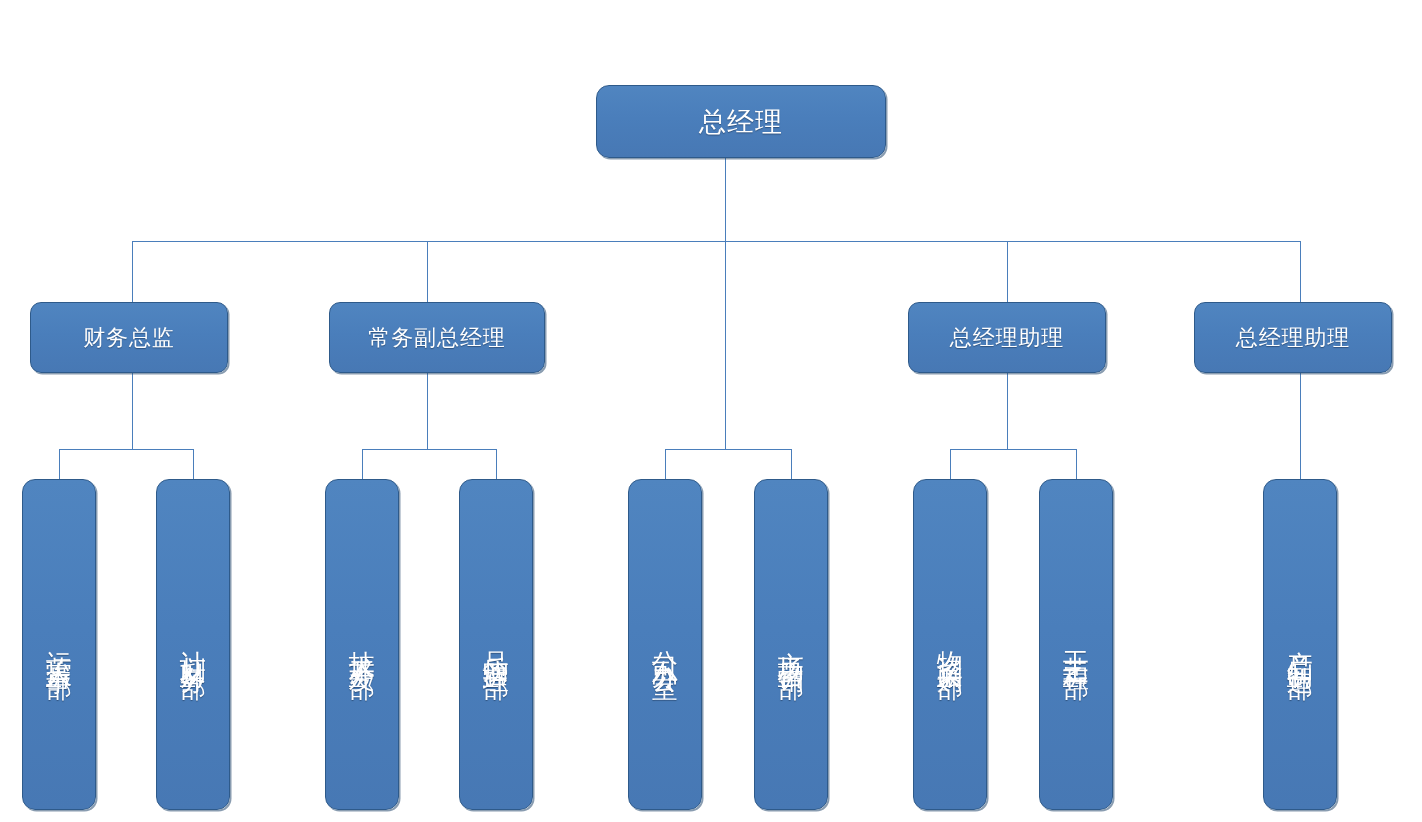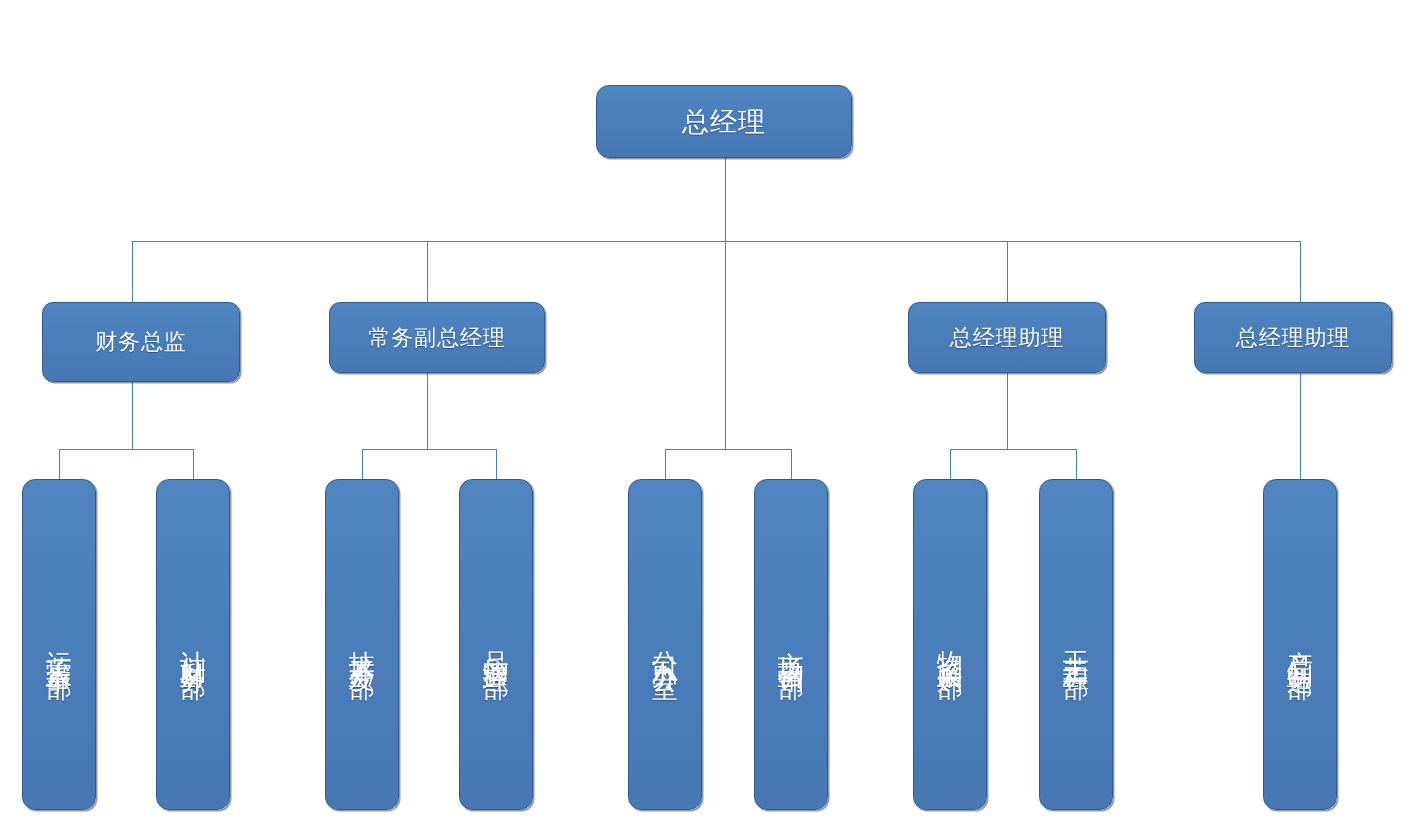--- a/index.html
+++ b/index.html
@@ -107,25 +107,25 @@
   <div class="connector-v" style="left:665px; top:449px; height:30px;"></div>
   <div class="connector-v" style="left:791px; top:449px; height:30px;"></div>
 
   <div class="connector-v" style="left:1007px; top:373px; height:76px;"></div>
   <div class="connector-h" style="left:950px; top:449px; width:126px;"></div>
   <div class="connector-v" style="left:950px; top:449px; height:30px;"></div>
   <div class="connector-v" style="left:1076px; top:449px; height:30px;"></div>
 
   <div class="connector-v" style="left:1300px; top:373px; height:106px;"></div>
 
-  <div class="node level-1" style="left:596px; top:85px; width:256px; height:73px;">
+  <div class="node level-1" style="left:596px; top:85px; width:290px; height:73px;">
     <span>总经理</span>
   </div>
 
-  <div class="node level-2" style="left:42px; top:302px; width:198px; height:80px;">
+  <div class="node level-2" style="left:30px; top:302px; width:198px; height:71px;">
     <span>财务总监</span>
   </div>
 
   <div class="node level-2" style="left:329px; top:302px; width:216px; height:71px;">
     <span>常务副总经理</span>
   </div>
 
   <div class="node level-2" style="left:908px; top:302px; width:198px; height:71px;">
     <span>总经理助理</span>
   </div>

